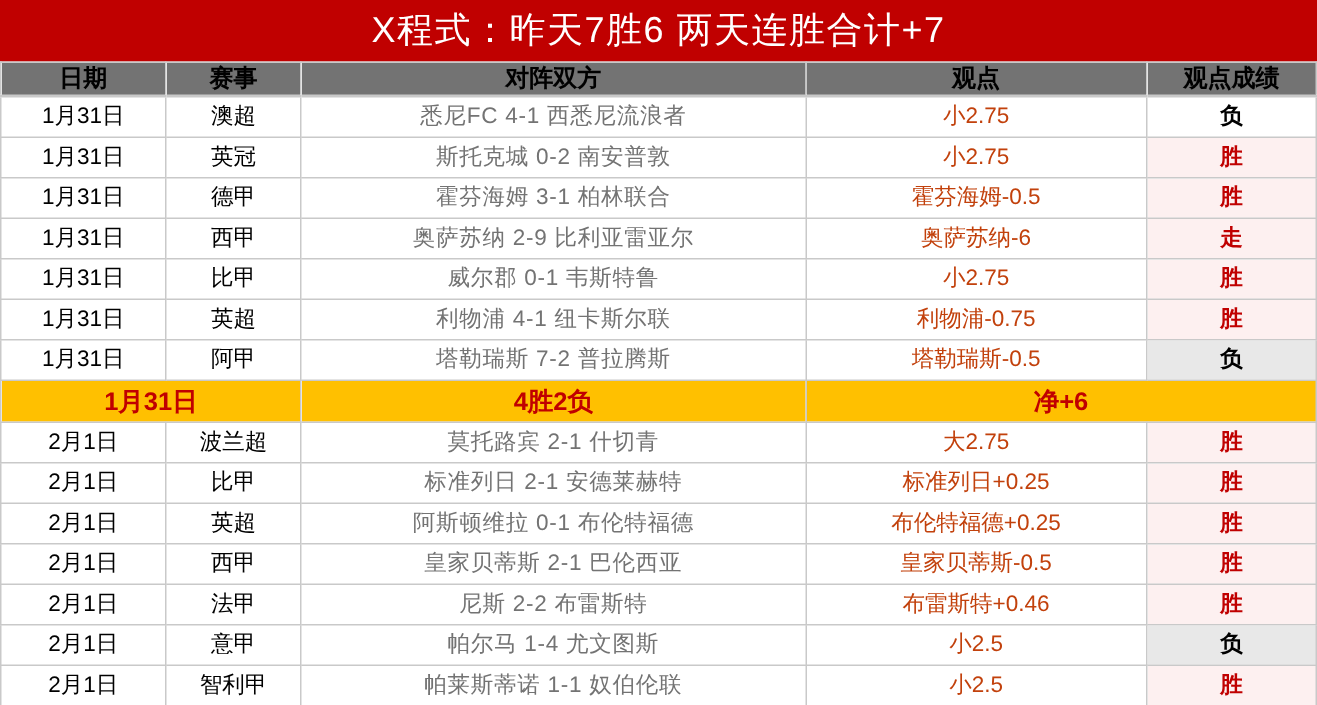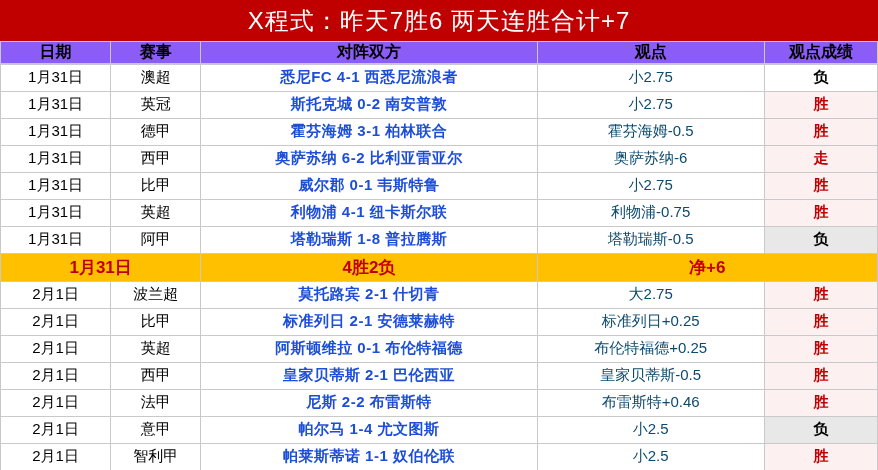--- a/index.html
+++ b/index.html
@@ -39,43 +39,42 @@
     border: 1px solid #c9c9c9;
     font-size: 15px;
     text-align: center;
     height: 27px;
     padding: 0;
     box-sizing: border-box;
     white-space: nowrap;
     overflow: hidden;
   }
   thead th {
-    background: #8b5cf6;
+    background: #737373;
     color: #000000;
     font-weight: bold;
     font-size: 16px;
     height: 16px;
     border-bottom: 2px solid #c9c9c9;
   }
   col.c-date { width: 110px; }
   col.c-league { width: 90px; }
   col.c-match { width: 336px; }
   col.c-view { width: 227px; }
   col.c-result { width: 113px; }
 
   td.date, td.league {
     color: #000000;
   }
   td.match {
-    color: #1d4ed8;
+    color: #737373;
     letter-spacing: 0.5px;
-    font-weight: bold;
   }
   td.view {
-    color: #0c4a6e;
+    color: #c2410c;
   }
   td.result {
     font-weight: bold;
     font-size: 15px;
   }
   td.result.win {
     color: #c00000;
     background: #fdf0f0;
   }
   td.result.lose {
@@ -143,42 +142,42 @@
         <tr>
           <td class="date">1月31日</td>
           <td class="league">德甲</td>
           <td class="match">霍芬海姆  3-1  柏林联合</td>
           <td class="view">霍芬海姆-0.5</td>
           <td class="result win">胜</td>
         </tr>
         <tr>
           <td class="date">1月31日</td>
           <td class="league">西甲</td>
-          <td class="match">奥萨苏纳  6-2  比利亚雷亚尔</td>
+          <td class="match">奥萨苏纳  2-9  比利亚雷亚尔</td>
           <td class="view">奥萨苏纳-6</td>
           <td class="result draw">走</td>
         </tr>
         <tr>
           <td class="date">1月31日</td>
           <td class="league">比甲</td>
           <td class="match">威尔郡  0-1  韦斯特鲁</td>
           <td class="view">小2.75</td>
           <td class="result win">胜</td>
         </tr>
         <tr>
           <td class="date">1月31日</td>
           <td class="league">英超</td>
           <td class="match">利物浦  4-1  纽卡斯尔联</td>
           <td class="view">利物浦-0.75</td>
           <td class="result win">胜</td>
         </tr>
         <tr>
           <td class="date">1月31日</td>
           <td class="league">阿甲</td>
-          <td class="match">塔勒瑞斯  1-8  普拉腾斯</td>
+          <td class="match">塔勒瑞斯  7-2  普拉腾斯</td>
           <td class="view">塔勒瑞斯-0.5</td>
           <td class="result lose">负</td>
         </tr>
         <tr class="summary">
           <td class="sum-left" colspan="2">1月31日</td>
           <td>4胜2负</td>
           <td colspan="2">净+6</td>
         </tr>
         <tr>
           <td class="date">2月1日</td>

